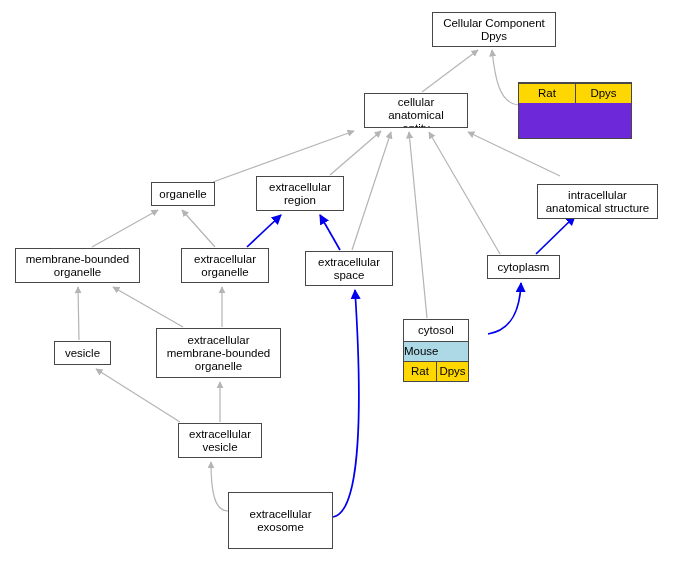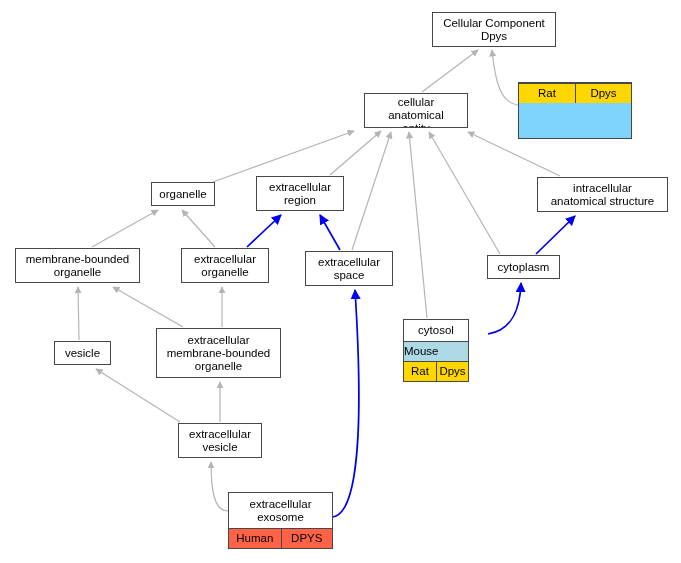--- a/index.html
+++ b/index.html
@@ -24,21 +24,21 @@
     position: absolute;
     top: 0; left: 0;
     width: 681px;
     height: 563px;
     pointer-events: none;
   }
   .node {
     position: absolute;
     box-sizing: border-box;
     border: 1.3px solid #474747;
-    background: #7dd3fc;
+    background: #6d28d9;
     display: flex;
     flex-direction: column;
     overflow: hidden;
   }
   .node .title {
     flex: 1 1 auto;
     display: flex;
     align-items: center;
     justify-content: center;
     text-align: center;
@@ -120,21 +120,21 @@
           <div class="annot-cell second">Dpys</div>
         </div>
       </div>
       <div class="node" style="left: 151px; top: 182px; width: 64px; height: 24px;">
         <div class="title">organelle</div>
       </div>
       <div class="node" style="left: 256px; top: 176px; width: 88px; height: 35px;">
         <div class="title">extracellular
 region</div>
       </div>
-      <div class="node" style="left: 537px; top: 177px; width: 131px; height: 35px;">
+      <div class="node" style="left: 537px; top: 184px; width: 121px; height: 35px;">
         <div class="title">intracellular
 anatomical structure</div>
       </div>
       <div class="node" style="left: 15px; top: 248px; width: 125px; height: 35px;">
         <div class="title">membrane-bounded
 organelle</div>
       </div>
       <div class="node" style="left: 181px; top: 248px; width: 88px; height: 35px;">
         <div class="title">extracellular
 organelle</div>
@@ -165,19 +165,15 @@
 membrane-bounded
 organelle</div>
       </div>
       <div class="node" style="left: 178px; top: 423px; width: 84px; height: 35px;">
         <div class="title">extracellular
 vesicle</div>
       </div>
       <div class="node" style="left: 228px; top: 492px; width: 105px; height: 57px;">
         <div class="title">extracellular
 exosome</div>
-        <div class="annot-row" style="background: rgb(255, 99, 71);">
-          <div class="annot-cell">Human</div>
-          <div class="annot-cell second">DPYS</div>
-        </div>
       </div>
     </div>
 </div>
 
 </body></html>

